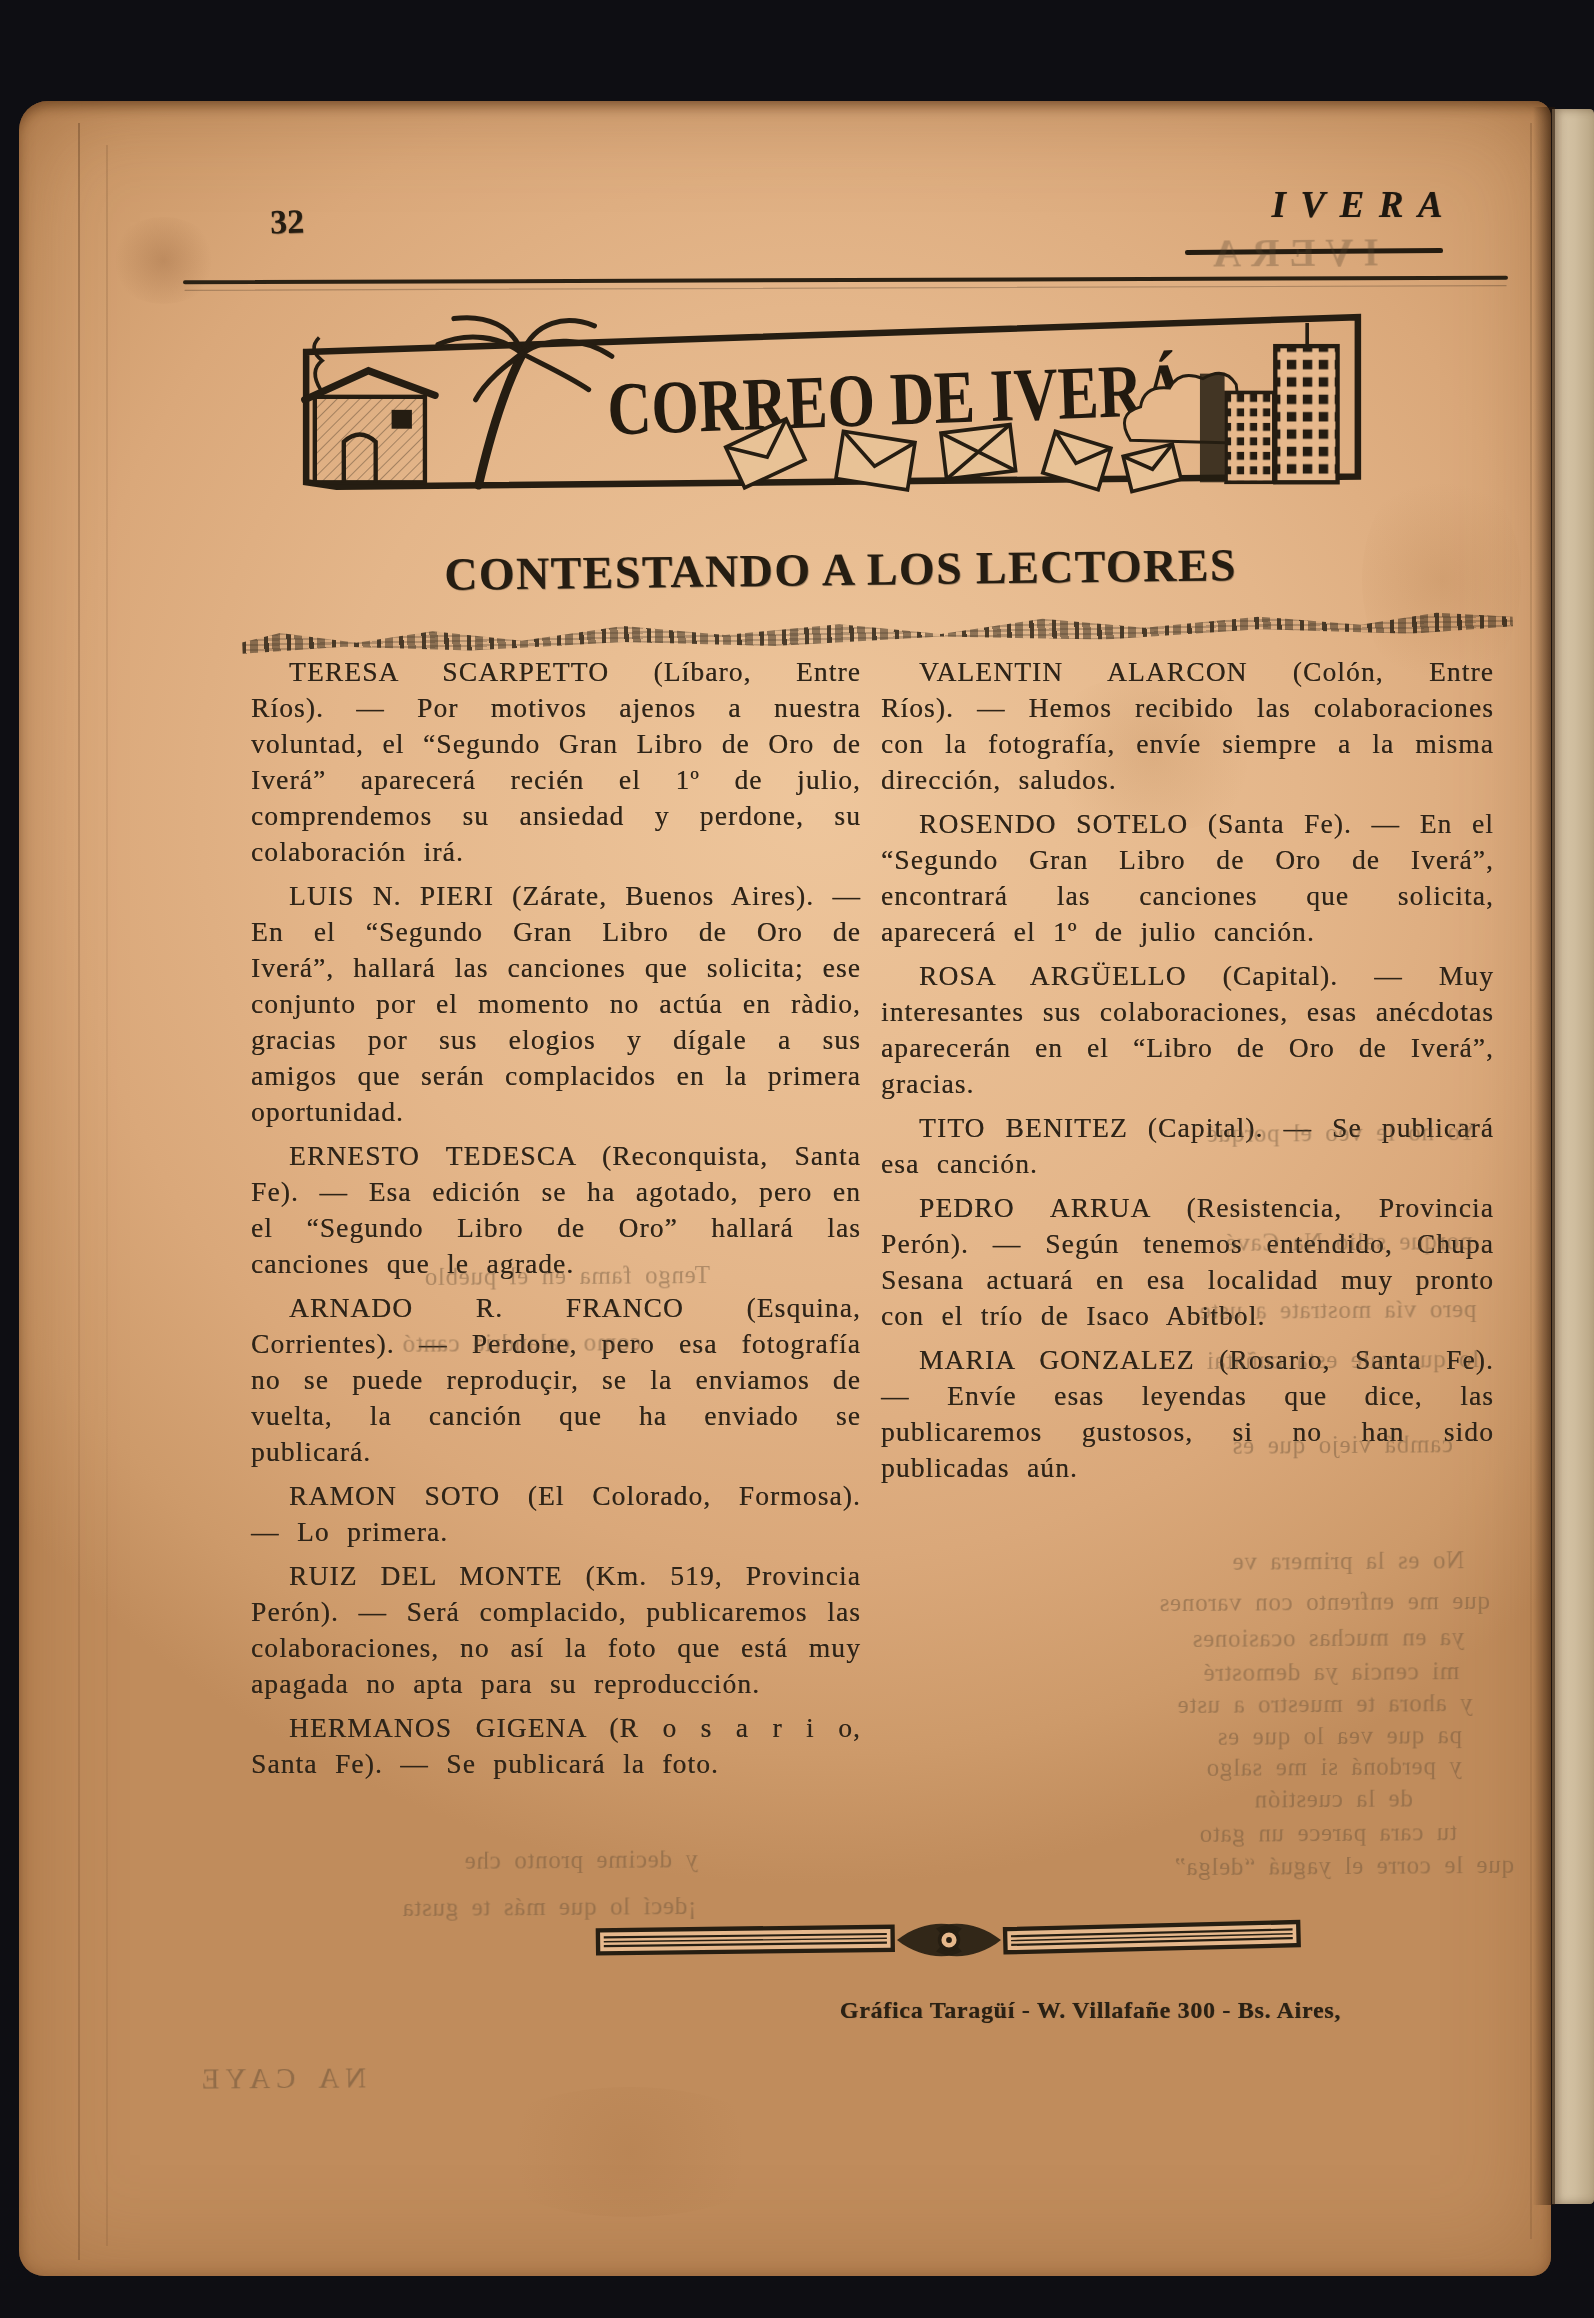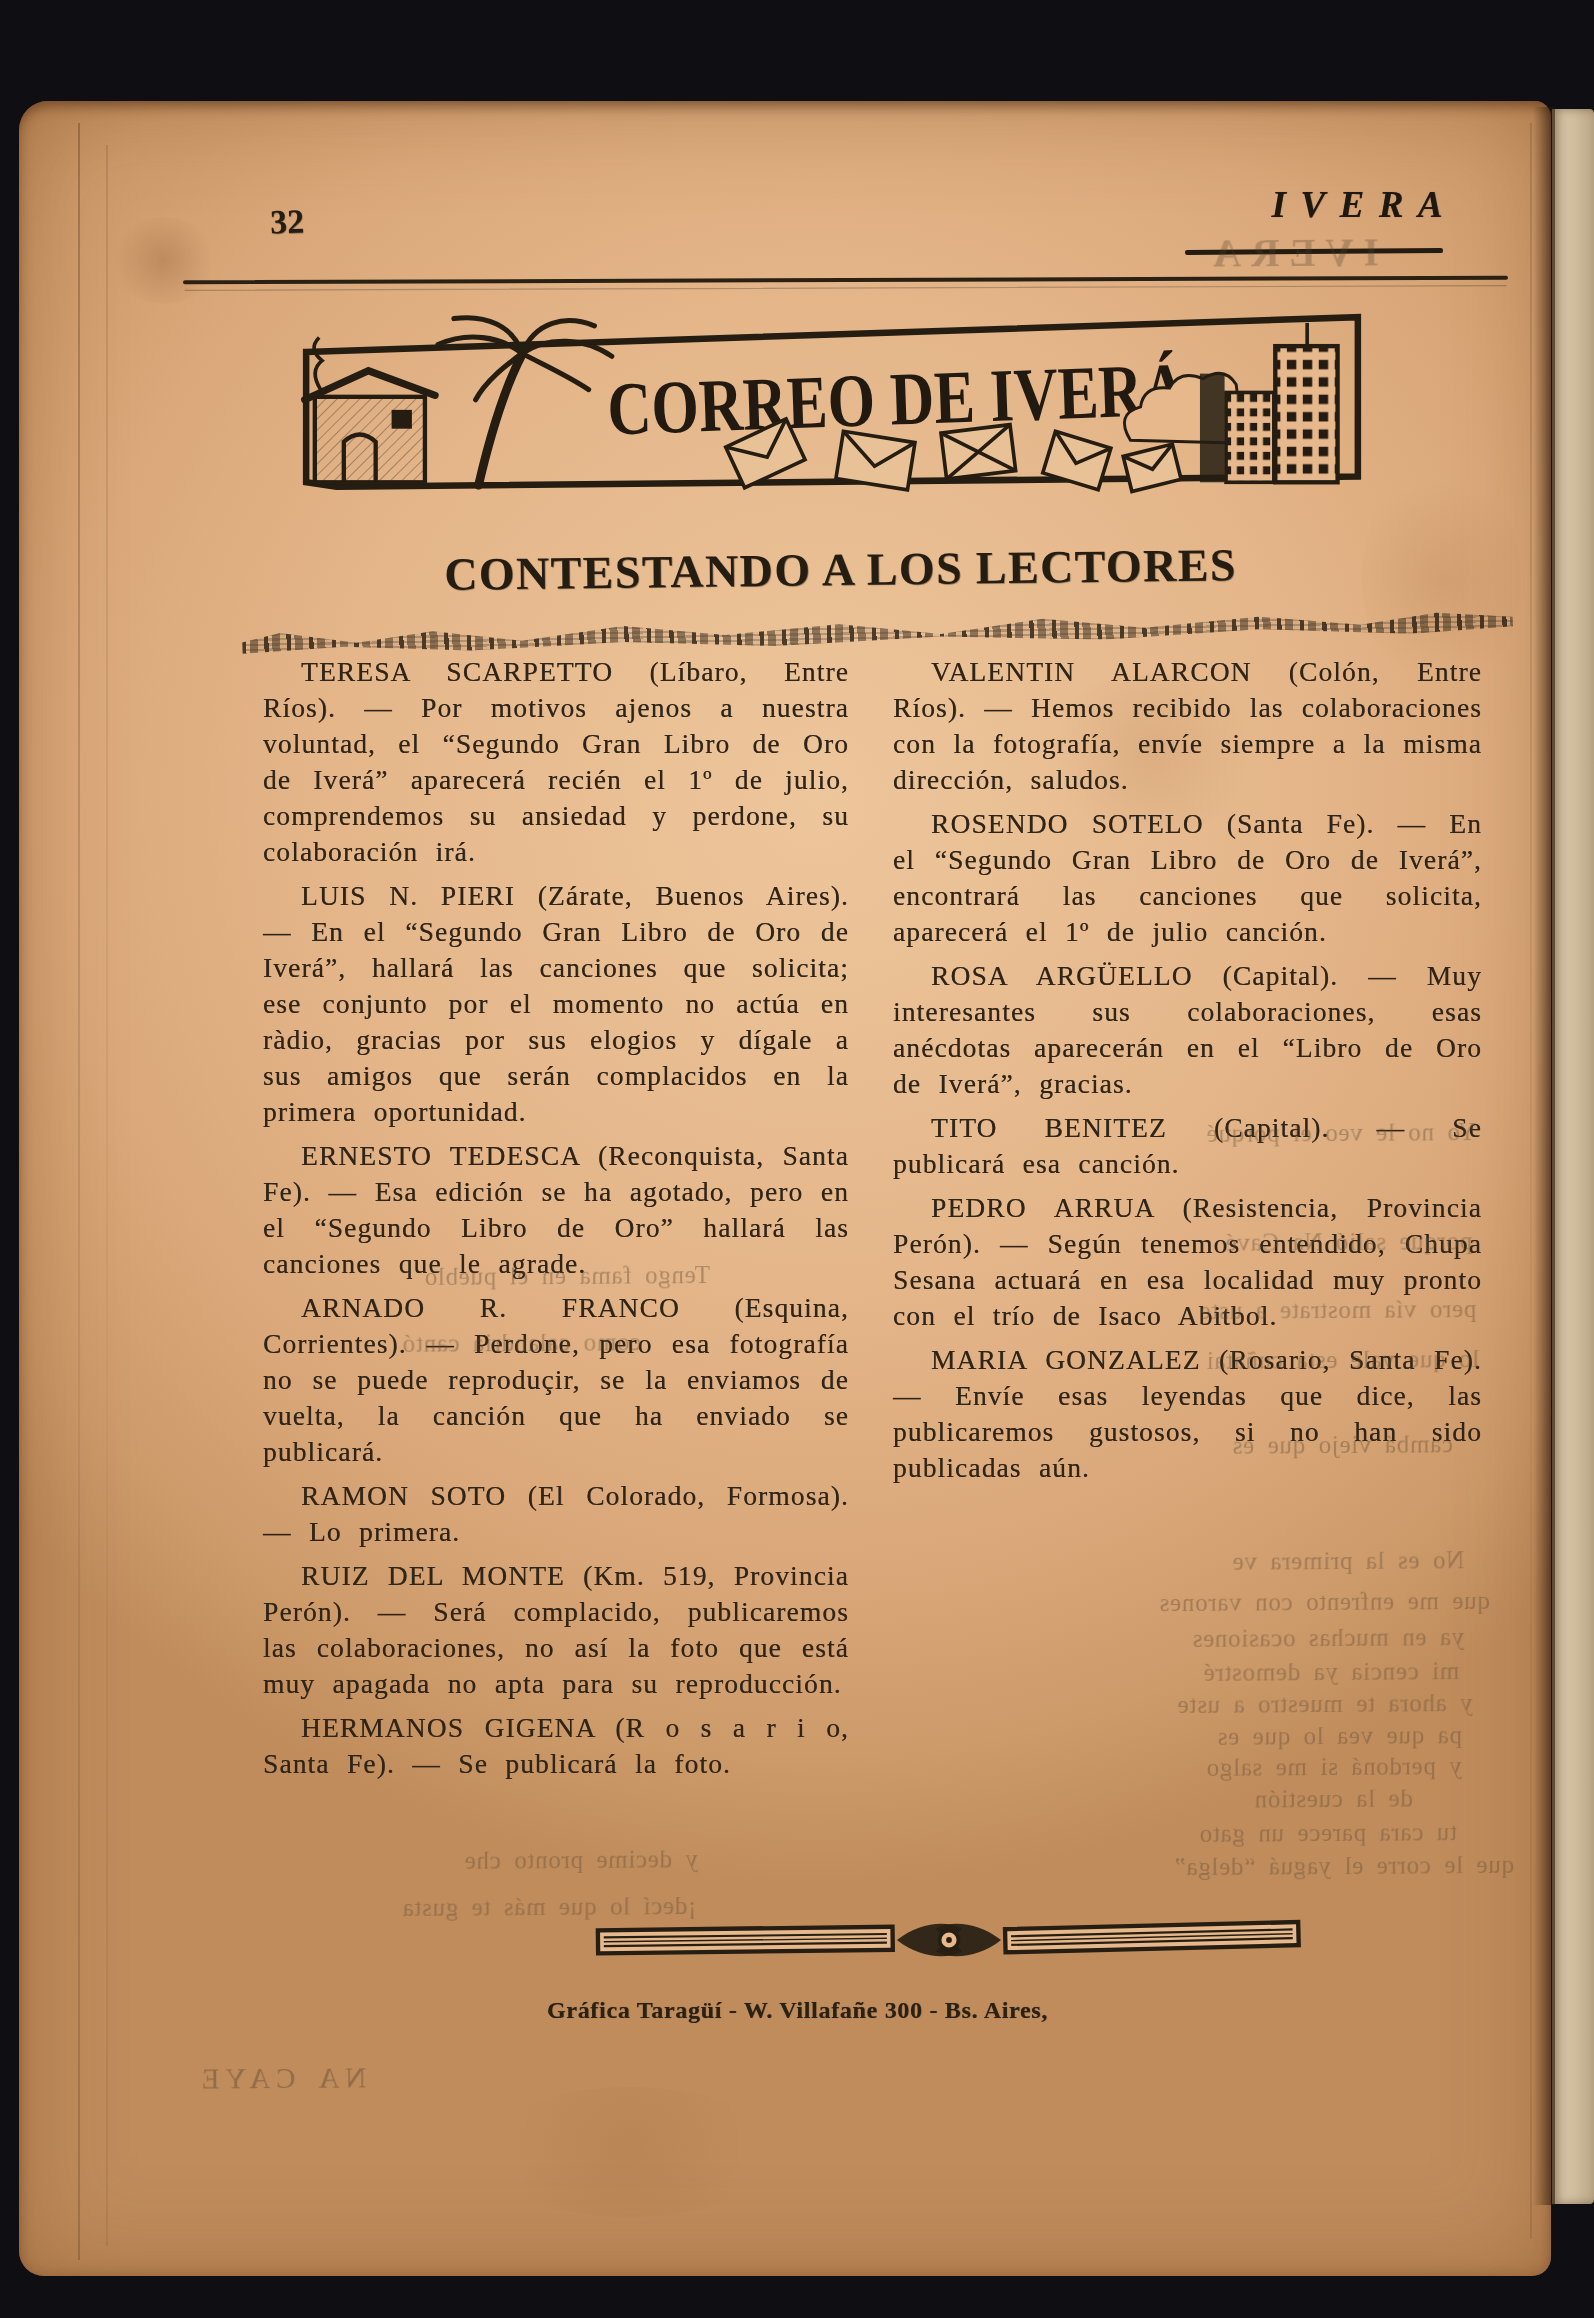--- a/index.html
+++ b/index.html
@@ -77,29 +77,29 @@
     clip-path:polygon(0 45%,3% 10%,9% 55%,15% 15%,22% 60%,30% 8%,38% 52%,47% 18%,55% 65%,63% 12%,71% 55%,80% 20%,88% 60%,94% 18%,100% 40%,100% 78%,92% 100%,80% 70%,68% 100%,55% 75%,42% 100%,30% 72%,18% 95%,8% 70%,0 90%);
   }
 
   
   .col{
     position:absolute;top:654px;
     font-size:27.5px;line-height:36px;color:#2e2418;
     text-align:justify;letter-spacing:1.1px;word-spacing:9.4px;
     text-shadow:0.3px 0.3px 0.6px rgba(42,32,20,.6);
   }
-  .col p{margin:0 12px 8px;text-indent:38px;}
+  .col p{margin:0 0 8px;text-indent:38px;}
   .col-left{left:251px;width:610px;}
   .col-right{left:881px;width:613px;}
 
   
   .divider{position:absolute;left:594px;top:1914px;width:710px;height:52px;}
   .footer-imprint{
     position:absolute;left:254px;top:1997px;width:1087px;
-    text-align:center;font-size:24px;font-weight:bold;
+    text-align:right;font-size:24px;font-weight:bold;
     letter-spacing:0.7px;color:#2a2114;
     text-shadow:0.4px 0.4px 0.7px rgba(42,33,20,.55);
     filter:blur(0.1px);
   }
 
   
   .ghost{
     position:absolute;transform:scaleX(-1) rotate(.4deg);
     font-size:25px;color:rgba(98,76,52,.42);
     white-space:nowrap;filter:blur(0.5px);letter-spacing:0.7px;word-spacing:5.8px;

